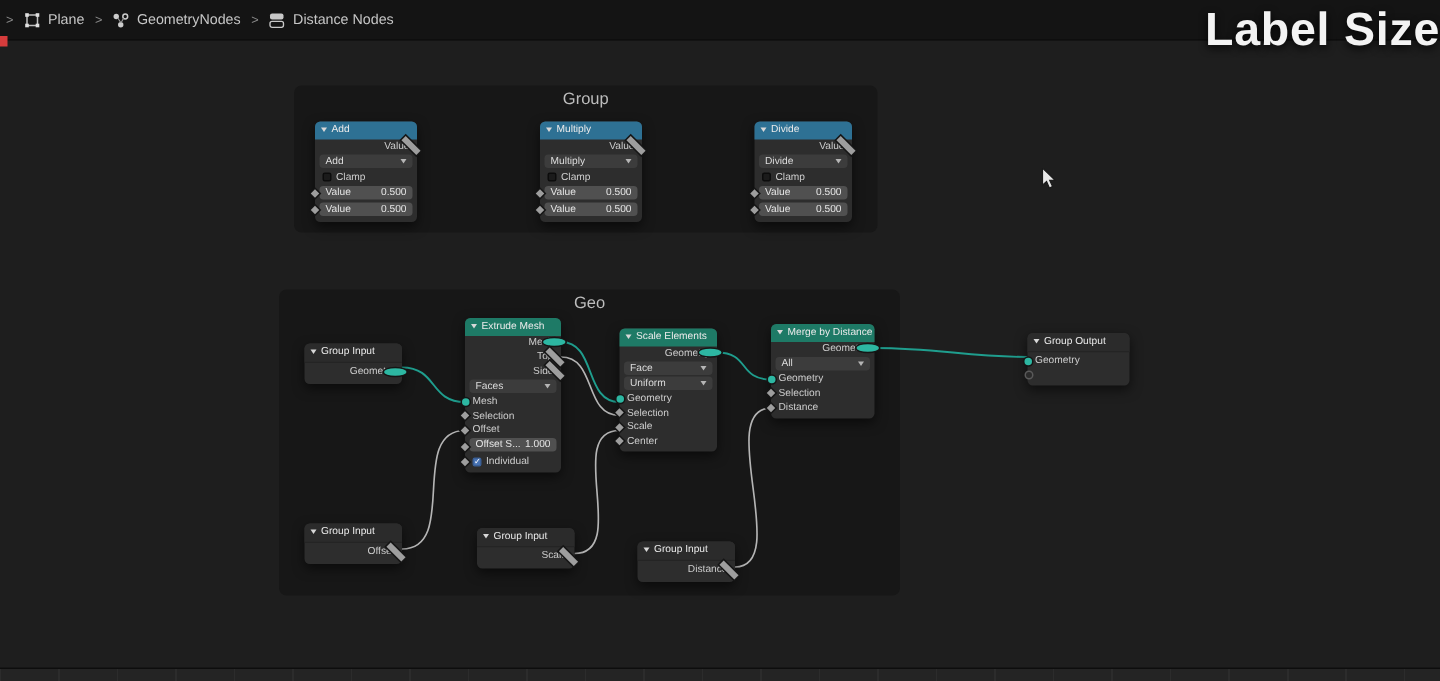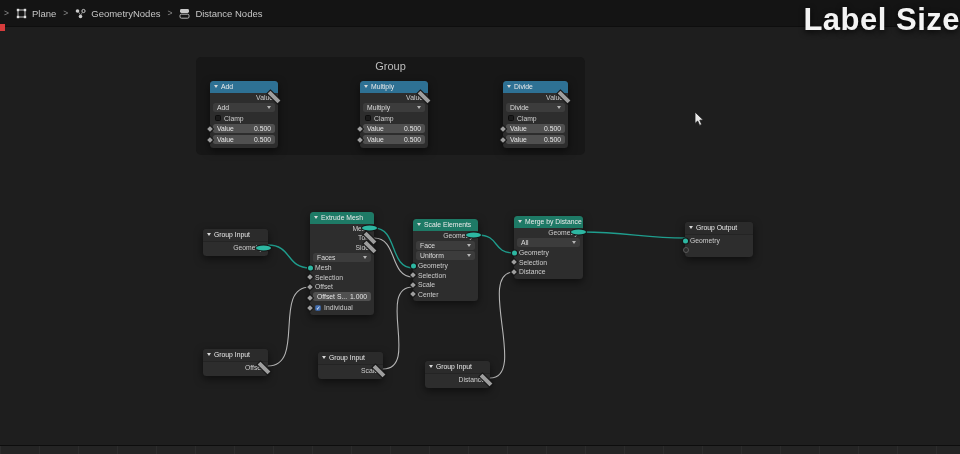--- a/index.html
+++ b/index.html
@@ -100,20 +100,23 @@
       <span>Distance Nodes</span>
     </span>
   </div>
   <div class="red-notch"></div>
 
   <div class="overlay-title">Label Size</div>
 
   <div class="frame" style="left:196px;top:57px;width:389px;height:98px;">
     <div class="frame-label">Group</div>
   </div>
+  <div class="frame" style="left:186px;top:193px;width:414px;height:204px;">
+    <div class="frame-label">Geo</div>
+  </div>
 
   <svg class="wires" width="960" height="454">
     <path d="M268,245 C292,245 286,268 310,268" fill="none" stroke="#1f9e8e" stroke-width="1.3"></path>
     <path d="M374,228 C398,228 389,268 413,268" fill="none" stroke="#1f9e8e" stroke-width="1.3"></path>
     <path d="M374,238 C398,238 389,277 413,277" fill="none" stroke="#b5b5b5" stroke-width="1.1"></path>
     <path d="M478,235 C500,235 492,253 514,253" fill="none" stroke="#1f9e8e" stroke-width="1.3"></path>
     <path d="M583,232 C625,232 645,238 685,238" fill="none" stroke="#1f9e8e" stroke-width="1.3"></path>
     <path d="M268,366 C306,366 272,287 310,287" fill="none" stroke="#b5b5b5" stroke-width="1.1"></path>
     <path d="M383,369 C420,369 376,287 413,287" fill="none" stroke="#b5b5b5" stroke-width="1.1"></path>
     <path d="M490,378 C528,378 476,272 514,272" fill="none" stroke="#b5b5b5" stroke-width="1.1"></path>

